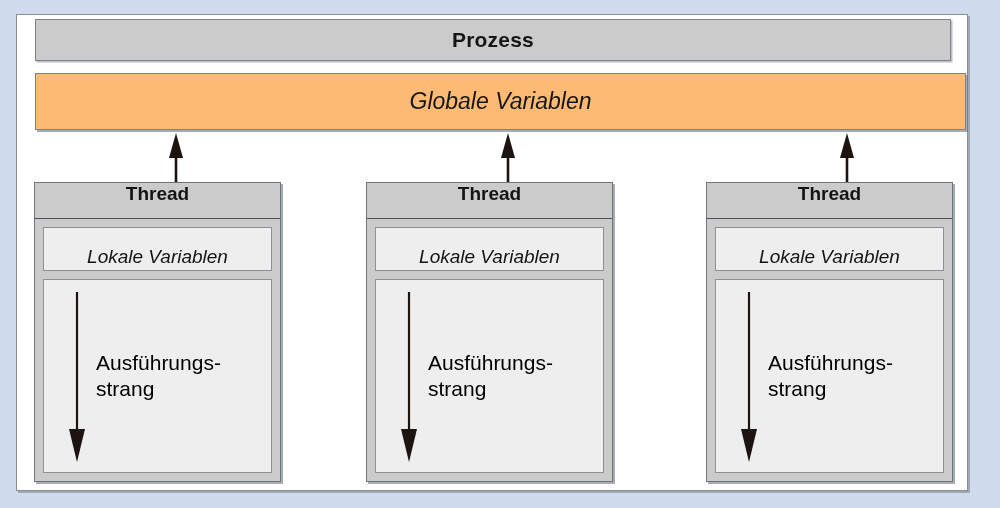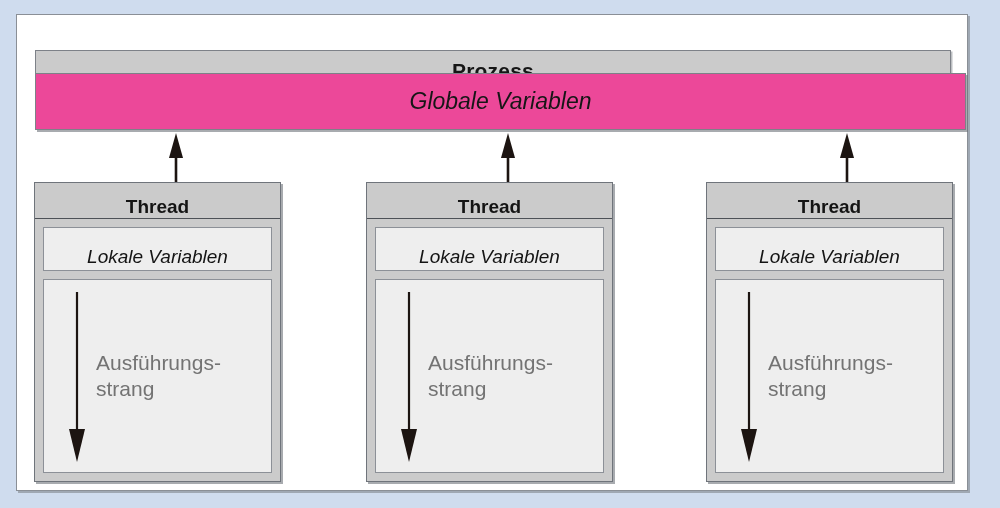--- a/index.html
+++ b/index.html
@@ -43,37 +43,36 @@
     top: 4px;
     width: 916px;
     height: 42px;
     background: #cbcbcb;
     border: 1px solid #7d8188;
     box-sizing: border-box;
     display: flex;
     align-items: center;
     justify-content: center;
     box-shadow: 1.5px 1.5px 0 rgba(120,125,132,0.5);
-    margin-top: 31px;
   }
   #process-title-bar .label {
     font-size: 21px;
     font-weight: bold;
     color: #161616;
     letter-spacing: 0.2px;
   }
 
   
   #global-vars-bar {
     position: absolute;
     left: 18px;
     top: 58px;
     width: 931px;
     height: 57px;
-    background: #ec4899;
+    background: #fdba74;
     border: 1px solid #7d8188;
     box-sizing: border-box;
     display: flex;
     align-items: center;
     justify-content: center;
     box-shadow: 2px 2px 0 rgba(110,115,122,0.6);
   }
   #global-vars-bar .label {
     font-size: 23px;
     font-style: italic;
@@ -101,21 +100,21 @@
     box-shadow: 2px 2px 0 rgba(110,115,122,0.6);
   }
   .thread-header {
     position: absolute;
     left: 0;
     top: 0;
     right: 0;
     height: 36px;
     border-bottom: 1px solid #4d5157;
     display: flex;
-    align-items: flex-end;
+    align-items: flex-start;
     justify-content: center;
     box-sizing: border-box;
   }
   .thread-header .label {
     font-size: 19px;
     font-weight: bold;
     color: #141414;
   }
 
   .local-vars {
@@ -156,21 +155,21 @@
     bottom: 10px;
   }
   .exec-arrow svg { display: block; width: 22px; height: 100%; }
 
   .exec-label {
     position: absolute;
     left: 52px;
     top: 50%;
     transform: translateY(-50%);
     font-size: 21px;
-    color: #737373;
+    color: #000000;
     line-height: 1.22;
     white-space: pre-line;
   }
 </style>
 </head>
 <body>
 
 <div id="canvas">
 
   <div id="process-frame">

